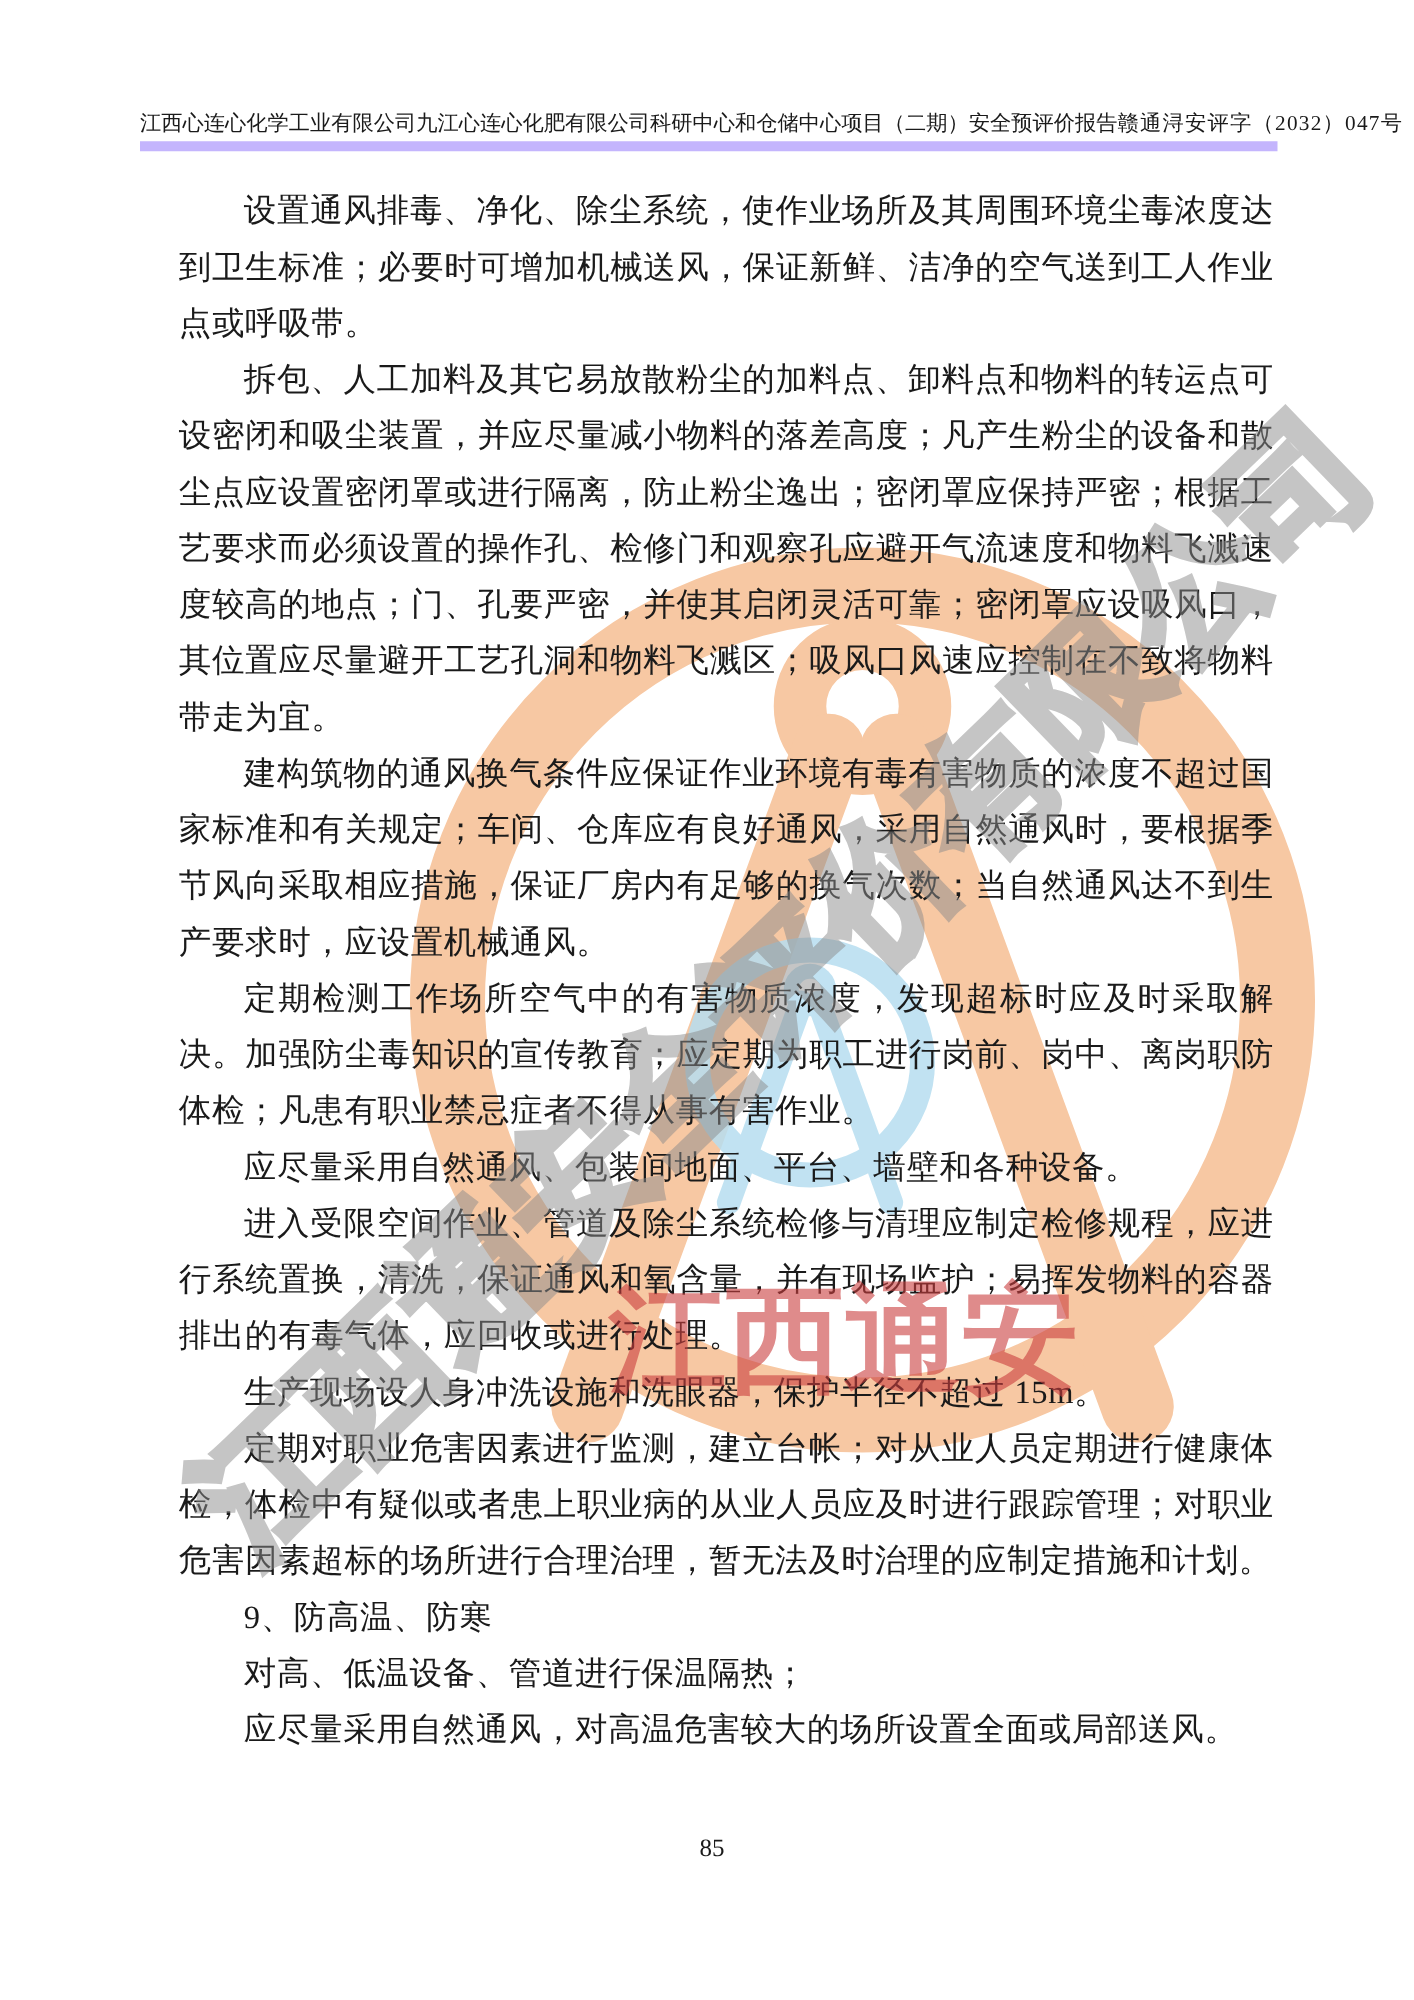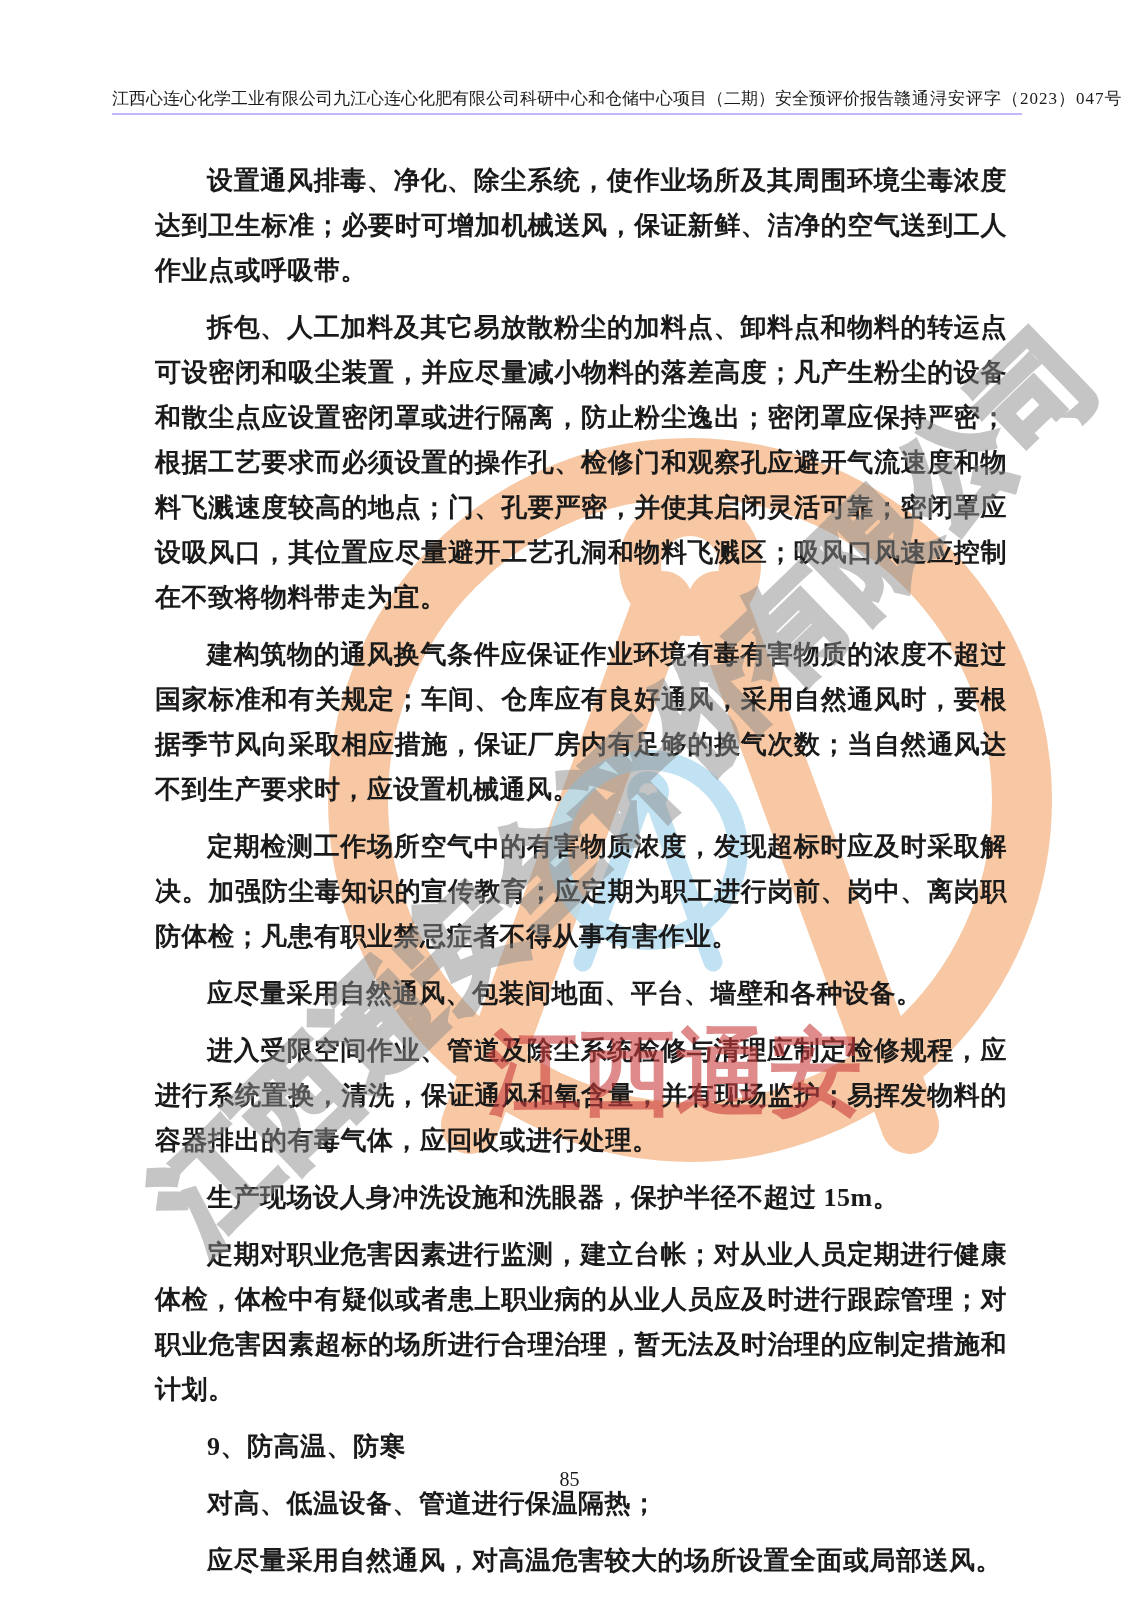--- a/index.html
+++ b/index.html
@@ -8,33 +8,33 @@
     background:#ffffff;
     font-family:"Liberation Serif","DejaVu Serif",serif;
     color:#1a1a1a;
   }
   .page{position:absolute;inset:0;}
 
   
   .header{
     position:absolute;left:112px;top:88px;width:910px;
     display:flex;justify-content:space-between;align-items:flex-end;
-    border-bottom:2px solid #c4b5fd;padding-bottom:3px;
+    border-bottom:8px solid #c4b5fd;padding-bottom:3px;
     font-size:17px;line-height:22px;white-space:nowrap;
   }
   .header .h-left{letter-spacing:0px;}
   .header .h-right{letter-spacing:1px;}
 
   
   .body-text{
     position:absolute;left:143px;top:146px;width:876px;
     font-size:26px;line-height:45px;letter-spacing:0.5px;
     text-align:justify;z-index:2;
   }
-  .body-text p{margin:12px;text-indent:2em;font-weight:bold;}
+  .body-text p{margin:0;text-indent:2em;}
 
   
   .footer{
     position:absolute;left:4px;top:1468px;width:1131px;text-align:center;
     font-size:20px;z-index:2;
   }
 
   
   .wm-logo{position:absolute;z-index:1;pointer-events:none;}
   .wm-logo-big{left:315px;top:415px;}
@@ -70,21 +70,21 @@
 
   <svg class="wm-logo wm-logo-small" width="230" height="240" viewBox="0 0 230 240">
     <circle cx="113" cy="110" r="90" fill="none" stroke="#b7def0" stroke-width="20"></circle>
     <circle cx="113" cy="52" r="15" fill="none" stroke="#b7def0" stroke-width="12"></circle>
     <path d="M48,222 L106,62" fill="none" stroke="#b7def0" stroke-width="19" stroke-linecap="round"></path>
     <path d="M178,222 L120,62" fill="none" stroke="#b7def0" stroke-width="19" stroke-linecap="round"></path>
   </svg>
 
   <div class="header">
     <span class="h-left">江西心连心化学工业有限公司九江心连心化肥有限公司科研中心和仓储中心项目（二期）安全预评价报告</span>
-    <span class="h-right">赣通浔安评字（2023）047号</span>
+    <span class="h-right">赣通浔安评字（2032）047号</span>
   </div>
 
   <div class="body-text">
     <p>设置通风排毒、净化、除尘系统，使作业场所及其周围环境尘毒浓度达到卫生标准；必要时可增加机械送风，保证新鲜、洁净的空气送到工人作业点或呼吸带。</p>
     <p>拆包、人工加料及其它易放散粉尘的加料点、卸料点和物料的转运点可设密闭和吸尘装置，并应尽量减小物料的落差高度；凡产生粉尘的设备和散尘点应设置密闭罩或进行隔离，防止粉尘逸出；密闭罩应保持严密；根据工艺要求而必须设置的操作孔、检修门和观察孔应避开气流速度和物料飞溅速度较高的地点；门、孔要严密，并使其启闭灵活可靠；密闭罩应设吸风口，其位置应尽量避开工艺孔洞和物料飞溅区；吸风口风速应控制在不致将物料带走为宜。</p>
     <p>建构筑物的通风换气条件应保证作业环境有毒有害物质的浓度不超过国家标准和有关规定；车间、仓库应有良好通风，采用自然通风时，要根据季节风向采取相应措施，保证厂房内有足够的换气次数；当自然通风达不到生产要求时，应设置机械通风。</p>
     <p>定期检测工作场所空气中的有害物质浓度，发现超标时应及时采取解决。加强防尘毒知识的宣传教育；应定期为职工进行岗前、岗中、离岗职防体检；凡患有职业禁忌症者不得从事有害作业。</p>
     <p>应尽量采用自然通风、包装间地面、平台、墙壁和各种设备。</p>
     <p>进入受限空间作业、管道及除尘系统检修与清理应制定检修规程，应进行系统置换，清洗，保证通风和氧含量，并有现场监护；易挥发物料的容器排出的有毒气体，应回收或进行处理。</p>
     <p>生产现场设人身冲洗设施和洗眼器，保护半径不超过 15m。</p>

